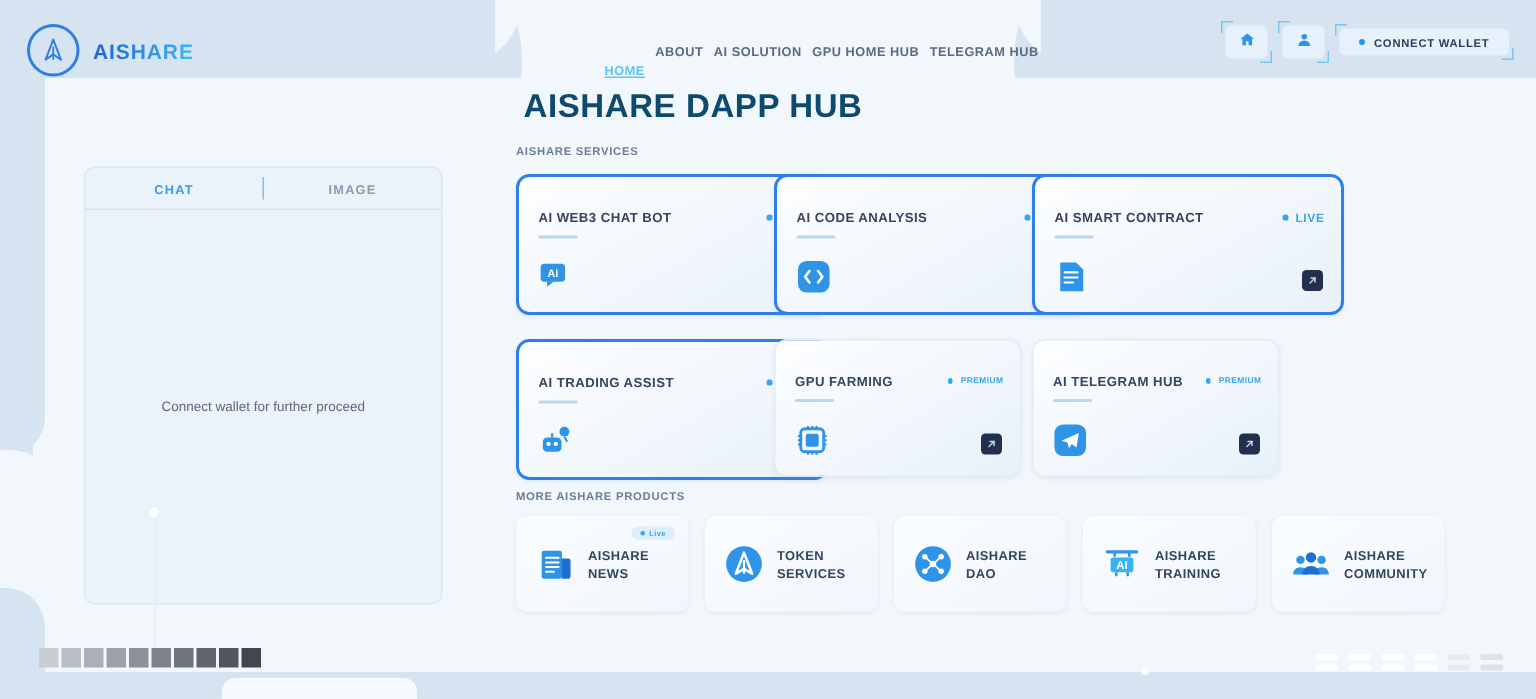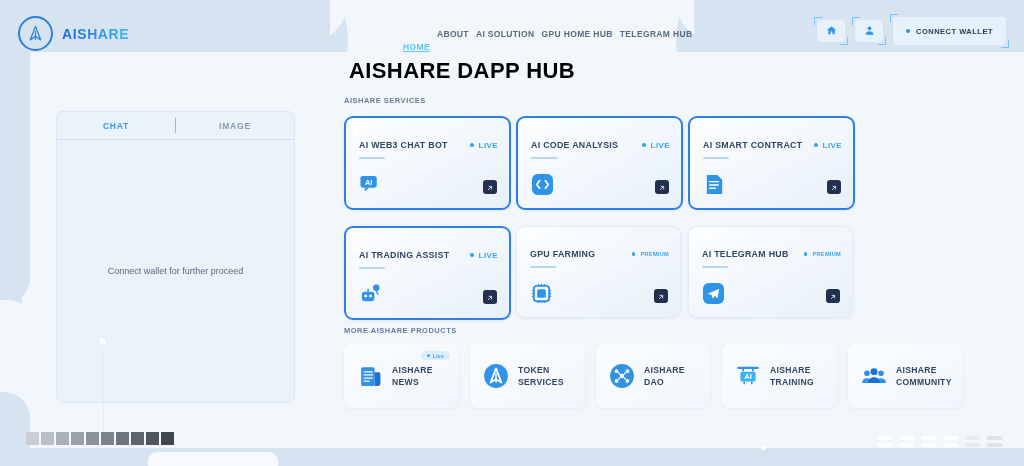--- a/index.html
+++ b/index.html
@@ -83,30 +83,30 @@
   .brk:before,.brk:after{
     content:"";position:absolute;width:7px;height:7px;border:1.4px solid #7cc5f2;
   }
   .brk:before{left:-3px;top:-3px;border-right:none;border-bottom:none;}
   .brk:after{right:-3px;bottom:-3px;border-left:none;border-top:none;}
   .ibtn{
     width:28px;height:22px;background:#e6f1fb;border-radius:4px;
     display:flex;align-items:center;justify-content:center;
   }
   .wallet{
-    height:28px;padding:0 13px;background:#e6f1fb;border-radius:4px;
+    height:18px;padding:0 13px;background:#e6f1fb;border-radius:4px;
     display:flex;align-items:center;gap:6px;
     font-size:7.5px;font-weight:700;letter-spacing:.5px;color:#2b3d55;white-space:nowrap;
   }
   .wdot{width:4px;height:4px;border-radius:50%;background:#2f93e8;}
 
   
   .page-title{
     position:absolute;left:0;top:58px;width:828px;text-align:center;
-    font-size:22px;font-weight:bold;color:#000000;letter-spacing:.4px;
+    font-size:22px;font-weight:bold;color:#0c4a6e;letter-spacing:.4px;
   }
   .page-title span{margin-left:96px;}
 
   
   .left-panel{
     position:absolute;left:56px;top:111px;width:237px;height:290px;
     background:#eaf2fa;border:1px solid #dbe7f4;border-radius:7px;
   }
   .lp-tabs{display:flex;height:27px;border-bottom:1px solid #cfe2f5;}
   .lp-tab{flex:1;display:flex;align-items:center;justify-content:center;
@@ -121,21 +121,21 @@
     position:absolute;font-size:7.5px;font-weight:700;letter-spacing:.5px;color:#6a7d99;
   }
 
   
   .svc{
     position:absolute;width:163px;height:90px;border-radius:9px;
     background:linear-gradient(150deg,#fdfeff 0%,#f0f6fc 60%,#e7f0f9 100%);
     box-shadow:0 1px 3px rgba(120,150,180,.14);
     overflow:hidden;
   }
-  .svc.live{border:2px solid #2f7fe8;}
+  .svc.live{border:2px solid #2f7fe8;padding-left:41px;}
   .svc.prem{border:1px solid #e3ecf6;}
   .svc-head{position:absolute;left:13px;top:22px;right:11px;display:flex;align-items:center;}
   .svc-name{font-size:8.8px;font-weight:700;letter-spacing:.3px;color:#33455f;white-space:nowrap;}
   .svc-badge{margin-left:auto;display:flex;align-items:center;gap:5px;}
   .svc-badge .dot{width:3.5px;height:3.5px;border-radius:50%;background:#34a7f0;}
   .svc-badge .txt{font-size:8px;font-weight:700;letter-spacing:.4px;color:#34a7f0;}
   .svc-badge.premium .txt{font-size:5.6px;letter-spacing:.3px;}
   .svc-rule{position:absolute;left:13px;top:39px;width:26px;height:1.5px;
     background:#b9d6ef;border-radius:1px;}
   .svc-icon{position:absolute;left:13px;bottom:12px;width:23px;height:23px;}

